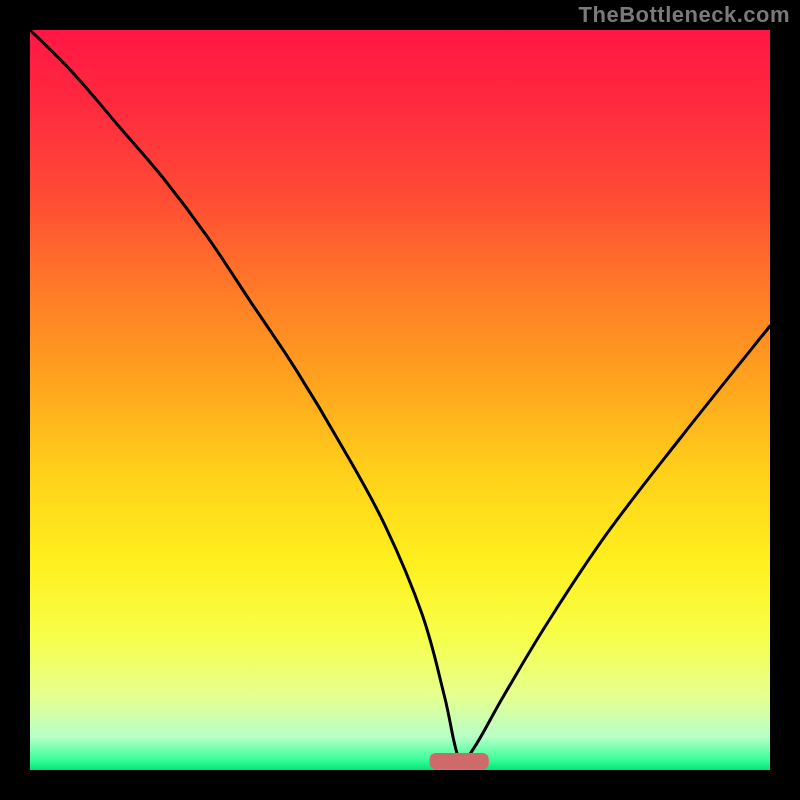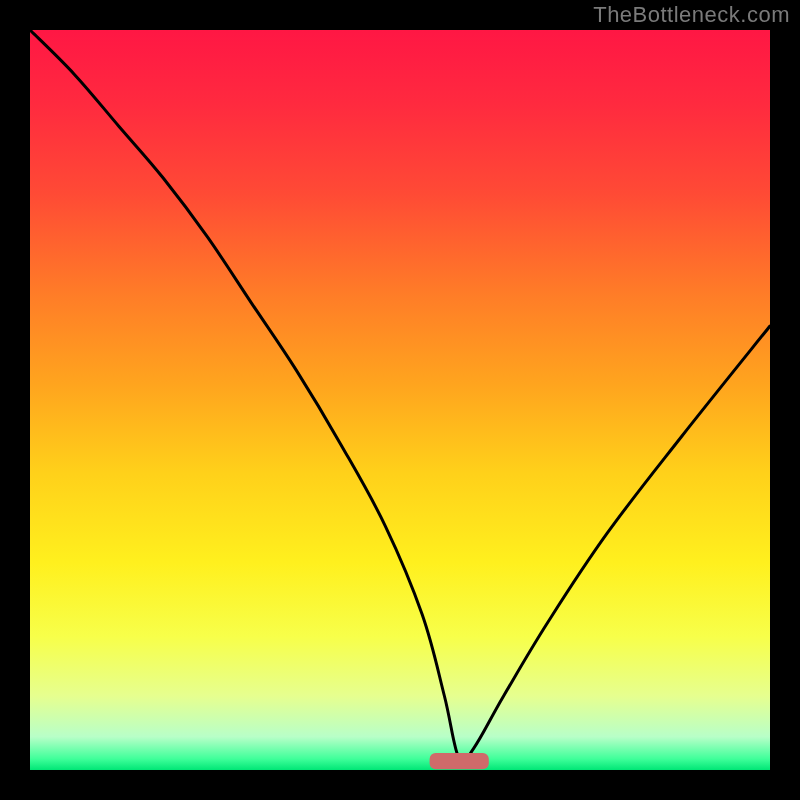--- a/index.html
+++ b/index.html
@@ -18,21 +18,21 @@
     width: 800px;
     height: 800px;
     background: #000;
   }
   .watermark {
     position: absolute;
     top: 2px;
     right: 10px;
     color: #7a7a7a;
     font-size: 22px;
-    font-weight: 400;
+    font-weight: 700;
     letter-spacing: 0.5px;
     user-select: none;
   }
   .plot {
     position: absolute;
     left: 30px;
     top: 30px;
     width: 740px;
     height: 740px;
   }

